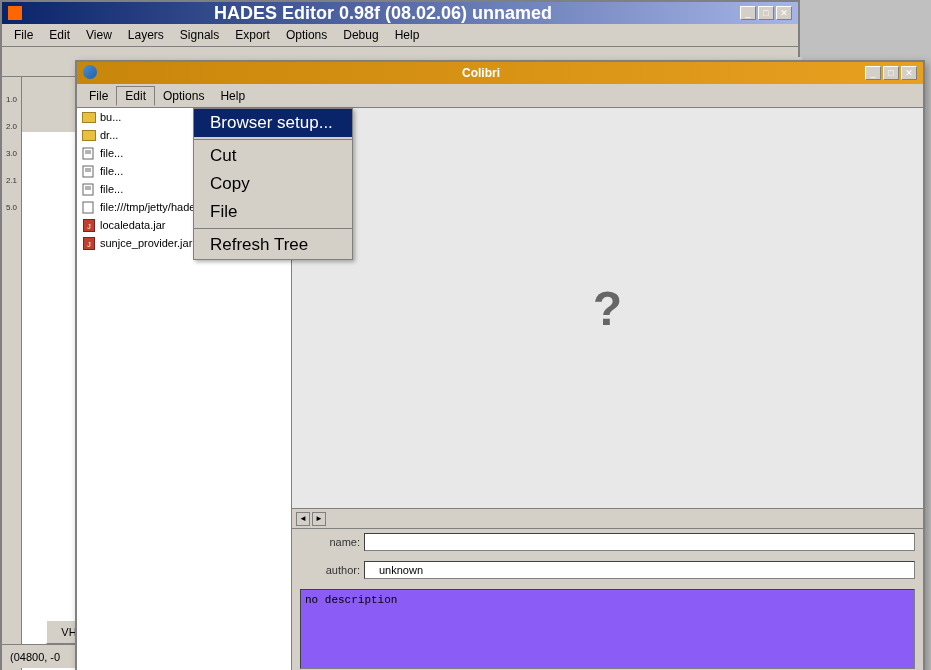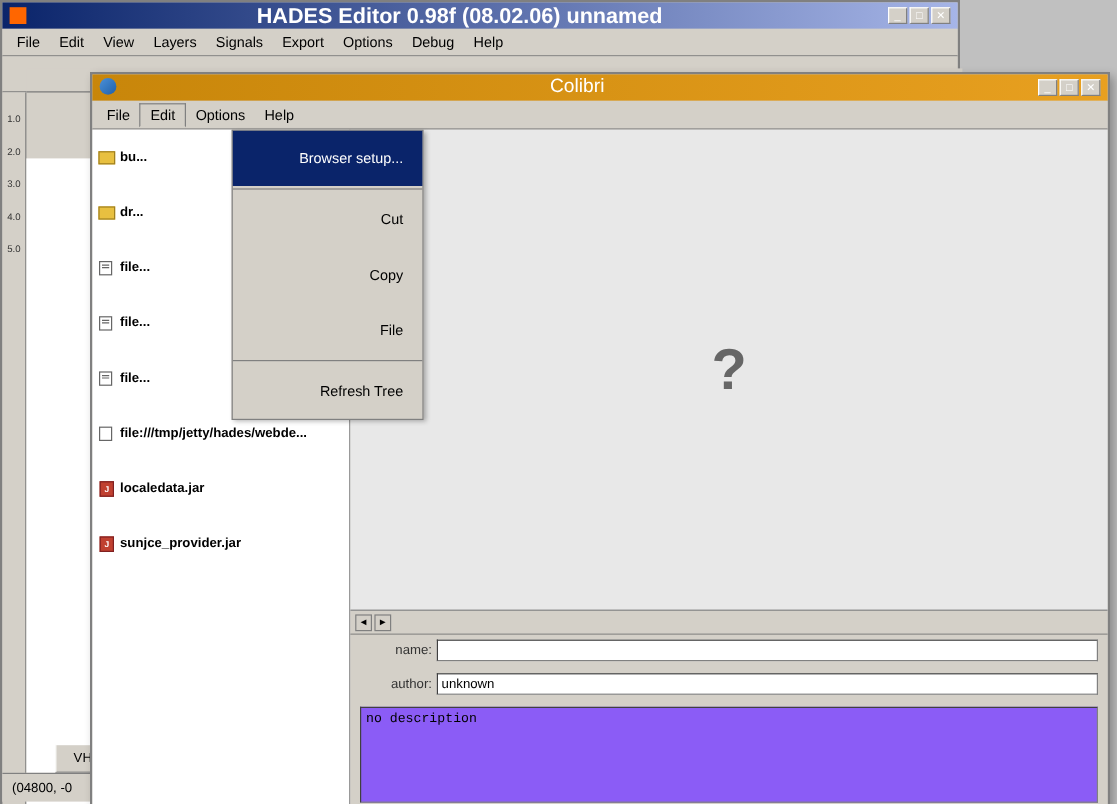--- a/index.html
+++ b/index.html
@@ -170,22 +170,22 @@
       background: linear-gradient(to right, #c8860a, #e8a020);
       color: white;
       padding: 3px 6px;
       display: flex;
       align-items: center;
       justify-content: space-between;
       height: 22px;
     }
 
     .colibri-title-text {
-      font-size: 16px;
-      font-weight: normal;
+      font-size: 12px;
+      font-weight: bold;
       flex: 1;
       text-align: center;
     }
 
     .colibri-menubar {
       background: #d4d0c8;
       display: flex;
       gap: 0;
       padding: 2px 4px;
       border-bottom: 1px solid #808080;
@@ -210,25 +210,24 @@
       top: 46px;
       left: 116px;
       background: #d4d0c8;
       border: 1px solid #808080;
       box-shadow: 2px 2px 4px rgba(0,0,0,0.3);
       z-index: 100;
       min-width: 160px;
     }
 
     .dropdown-item {
-      padding: 16px 16px;
-      cursor: pointer;
-      font-size: 12px;
+      padding: 4px 16px;
+      cursor: pointer;
+      font-size: 17px;
       color: #000;
-      text-align: right;
     }
 
     .dropdown-item.active-highlight {
       background: #0a246a;
       color: white;
     }
 
     .dropdown-separator {
       height: 1px;
       background: #808080;
@@ -246,26 +245,25 @@
       width: 215px;
       border-right: 1px solid #808080;
       background: white;
       overflow-y: auto;
       overflow-x: hidden;
     }
 
     .file-item {
       display: flex;
       align-items: center;
-      padding: 16px 4px;
+      padding: 2px 4px;
       font-size: 11px;
       cursor: pointer;
       white-space: nowrap;
       overflow: hidden;
-      font-weight: bold;
     }
 
     .file-icon {
       width: 16px;
       height: 14px;
       margin-right: 3px;
       display: inline-flex;
       align-items: center;
       justify-content: center;
     }
@@ -364,21 +362,21 @@
     }
 
     .info-input {
       flex: 1;
       height: 18px;
       border: 1px solid #808080;
       border-top-color: #404040;
       border-left-color: #404040;
       background: white;
       font-size: 11px;
-      padding: 0 3px;
+      padding: 0 14px;
     }
 
     .description-box {
       width: 100%;
       min-height: 80px;
       background: #8b5cf6;
       border: 1px solid #808080;
       border-top-color: #404040;
       border-left-color: #404040;
       margin-top: 4px;
@@ -414,21 +412,21 @@
   <div class="hades-toolbar">
     
   </div>
 
   <div class="hades-rulers">
     <div class="ruler-top"></div>
     <div class="ruler-left">
       <span class="ruler-mark">1.0</span>
       <span class="ruler-mark">2.0</span>
       <span class="ruler-mark">3.0</span>
-      <span class="ruler-mark">4.0</span>
+      <span class="ruler-mark">2.1</span>
       <span class="ruler-mark">5.0</span>
     </div>
     <div class="canvas-area"></div>
   </div>
 
   <div class="vhdl-btn">VHDL</div>
   <div class="status-bar">
     <span>(04800, -0</span>
   </div>
 </div>

